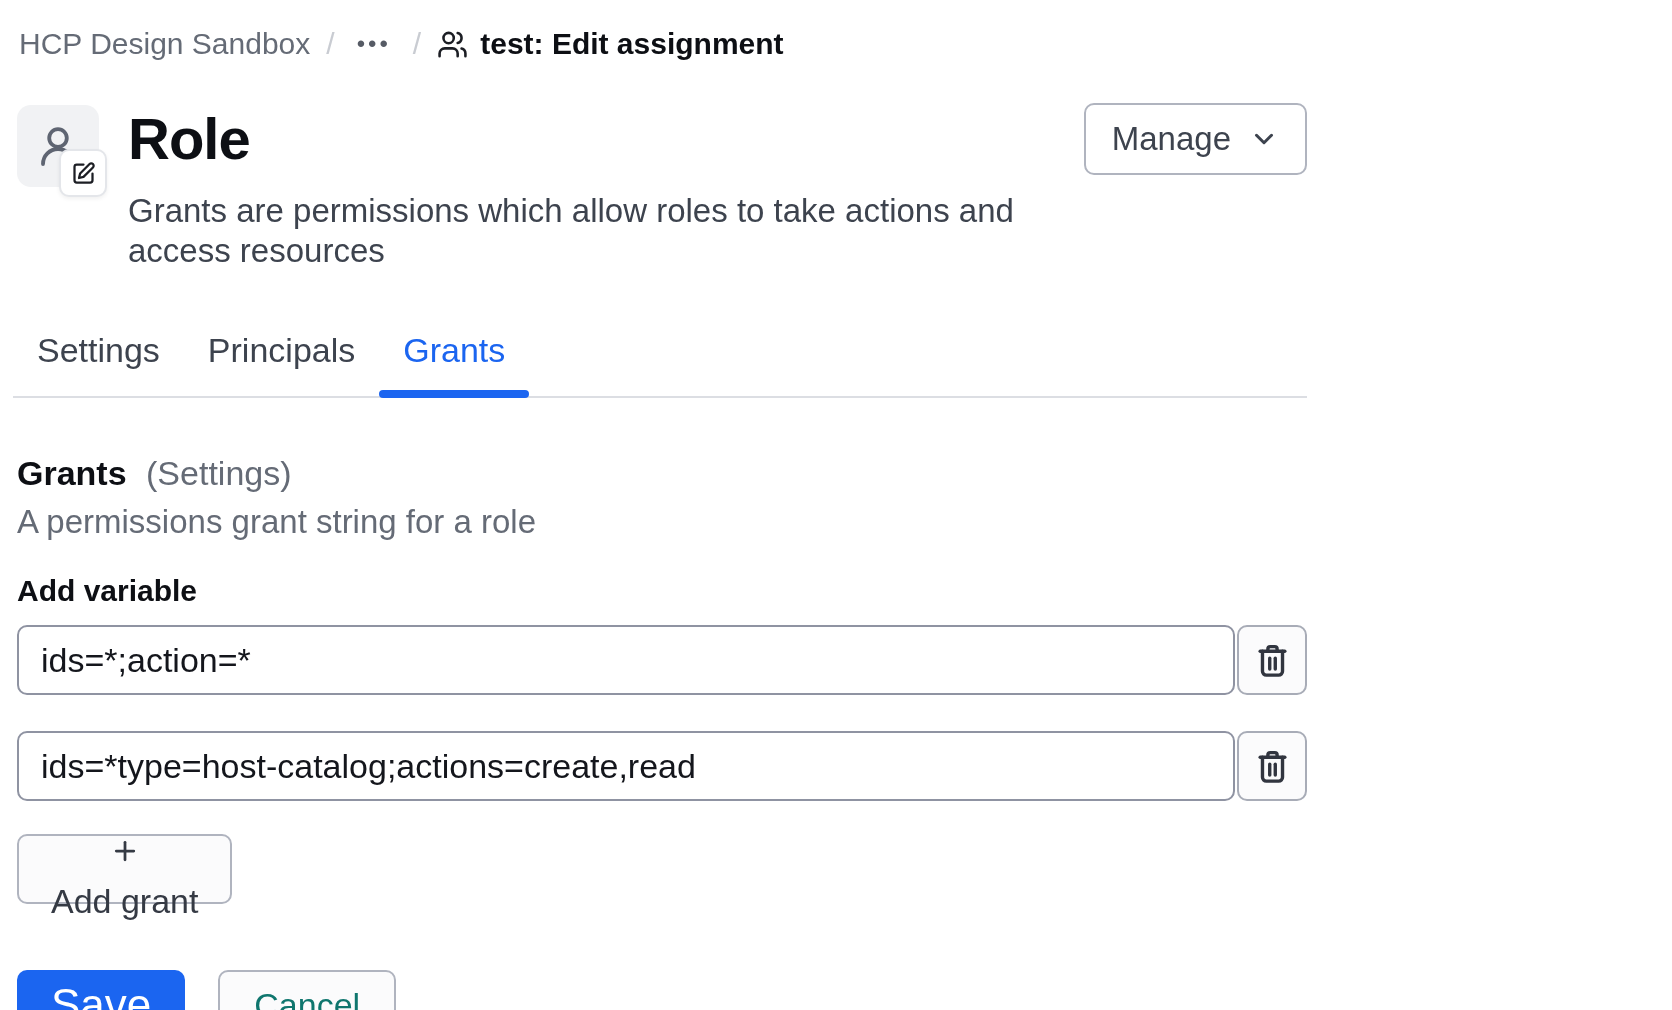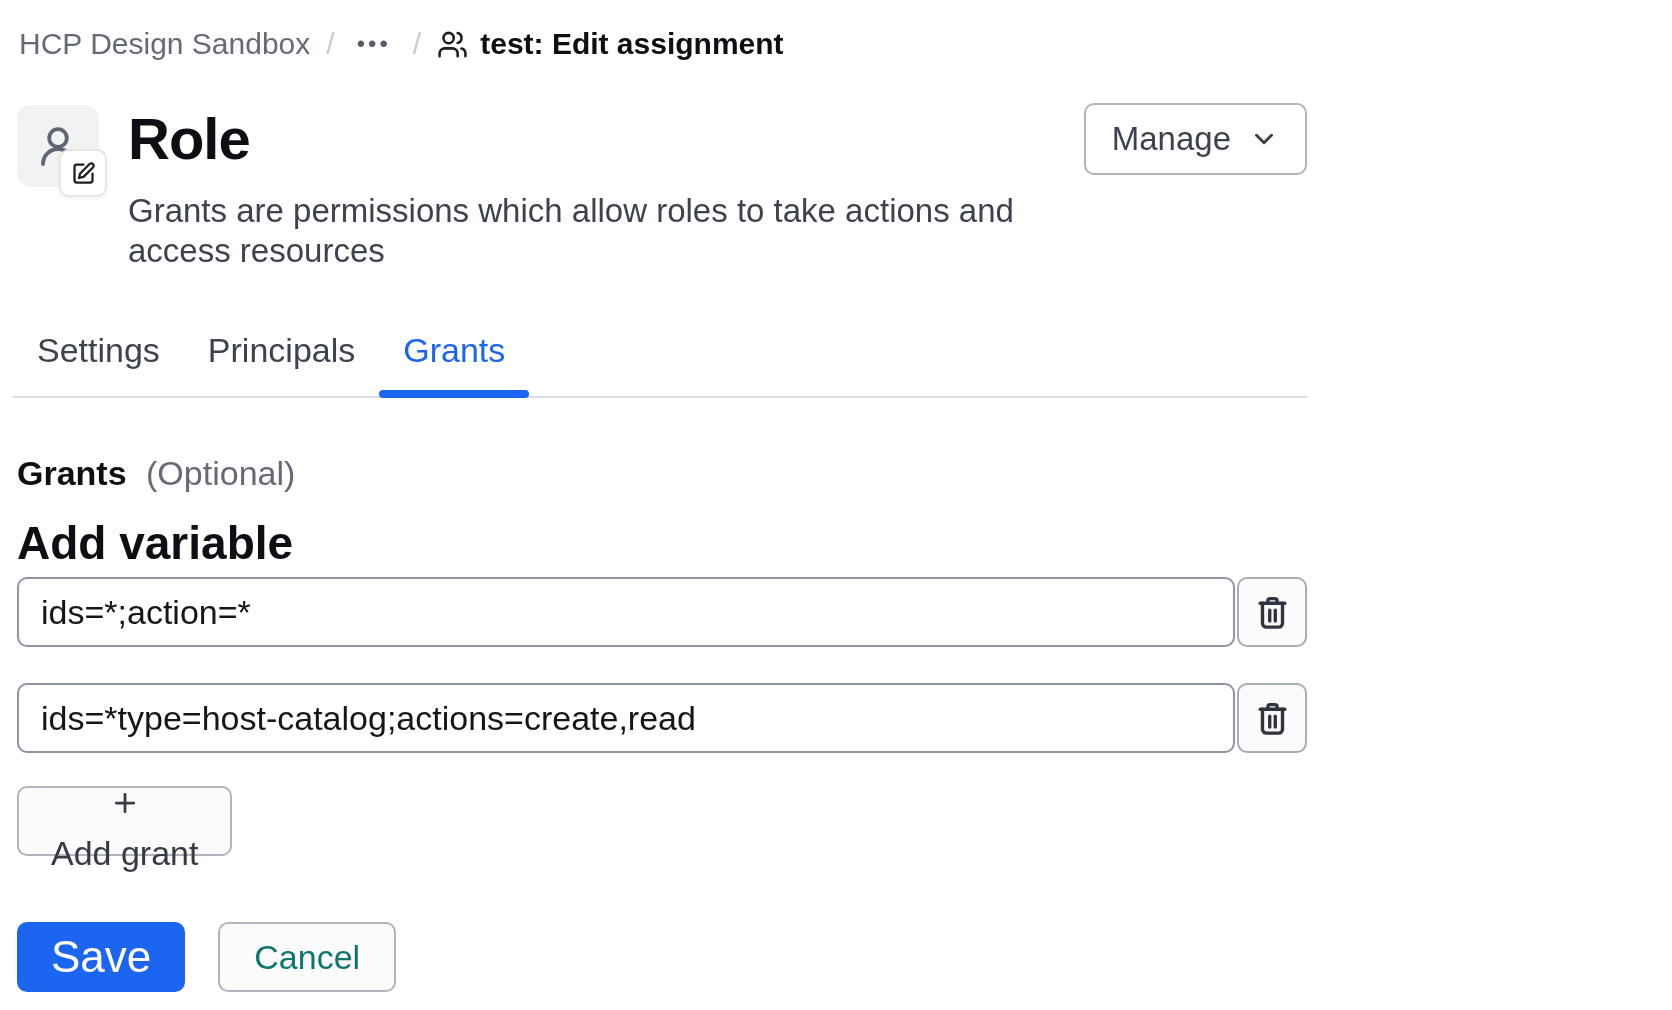--- a/index.html
+++ b/index.html
@@ -42,21 +42,21 @@
     color:#3d434e;cursor:pointer;}
   .tab.active{color:#1b65f0;}
   .tab-indicator{position:absolute;left:0;right:0;bottom:-2px;height:8px;
     border-radius:4px;background:#1b65f0;}
 
   
   .grant-label-row{margin-top:54px;font-size:34px;line-height:42px;}
   .grant-label{font-weight:700;color:#0d0f14;}
   .grant-optional{color:#656b76;margin-left:10px;}
   .grant-help{font-size:33px;line-height:40px;color:#656b76;margin-top:8px;}
-  .add-variable{font-size:46px;line-height:42px;font-weight:700;margin-top:28px;}
+  .add-variable{font-size:30px;line-height:42px;font-weight:700;margin-top:28px;}
 
   .grant-row{display:flex;gap:2px;margin-top:13px;align-items:stretch;}
   .grant-row + .grant-row{margin-top:36px;}
   .grant-input{flex:1;box-sizing:border-box;height:70px;border:2px solid #8f93a2;
     border-radius:10px;padding:0 22px;font-size:34px;color:#14161c;background:#fff;
     font-family:"Liberation Sans","DejaVu Sans",sans-serif;outline:none;}
   .trash-btn{flex:0 0 70px;width:70px;height:70px;box-sizing:border-box;
     background:#fbfbfc;border:2px solid #a8acb7;border-radius:10px;
     display:flex;align-items:center;justify-content:center;color:#31353f;cursor:pointer;}
 
@@ -133,22 +133,23 @@
       <div class="tab">Principals</div>
       <div class="tab active">
         <span>Grants</span>
         <span class="tab-indicator"></span>
       </div>
     </div>
 
     
     <div class="grant-label-row">
       <span class="grant-label">Grants</span>
-      <span class="grant-optional">(Optional)</span>
+      <span class="grant-optional">(Settings)</span>
     </div>
+    <div class="grant-help">A permissions grant string for a role</div>
 
     <div class="add-variable">Add variable</div>
 
     <div class="grant-row">
       <input class="grant-input" type="text" value="ids=*;action=*" style="">
       <button class="trash-btn">
         <span style="display:flex;">
           <svg width="37" height="37" viewBox="0 0 24 24" fill="none" stroke="currentColor" stroke-width="2.2" stroke-linecap="round" stroke-linejoin="round">
             <path d="M4 6h16"></path>
             <path d="M18.5 6v13a2.5 2.5 0 0 1-2.5 2.5H8A2.5 2.5 0 0 1 5.5 19V6"></path>

